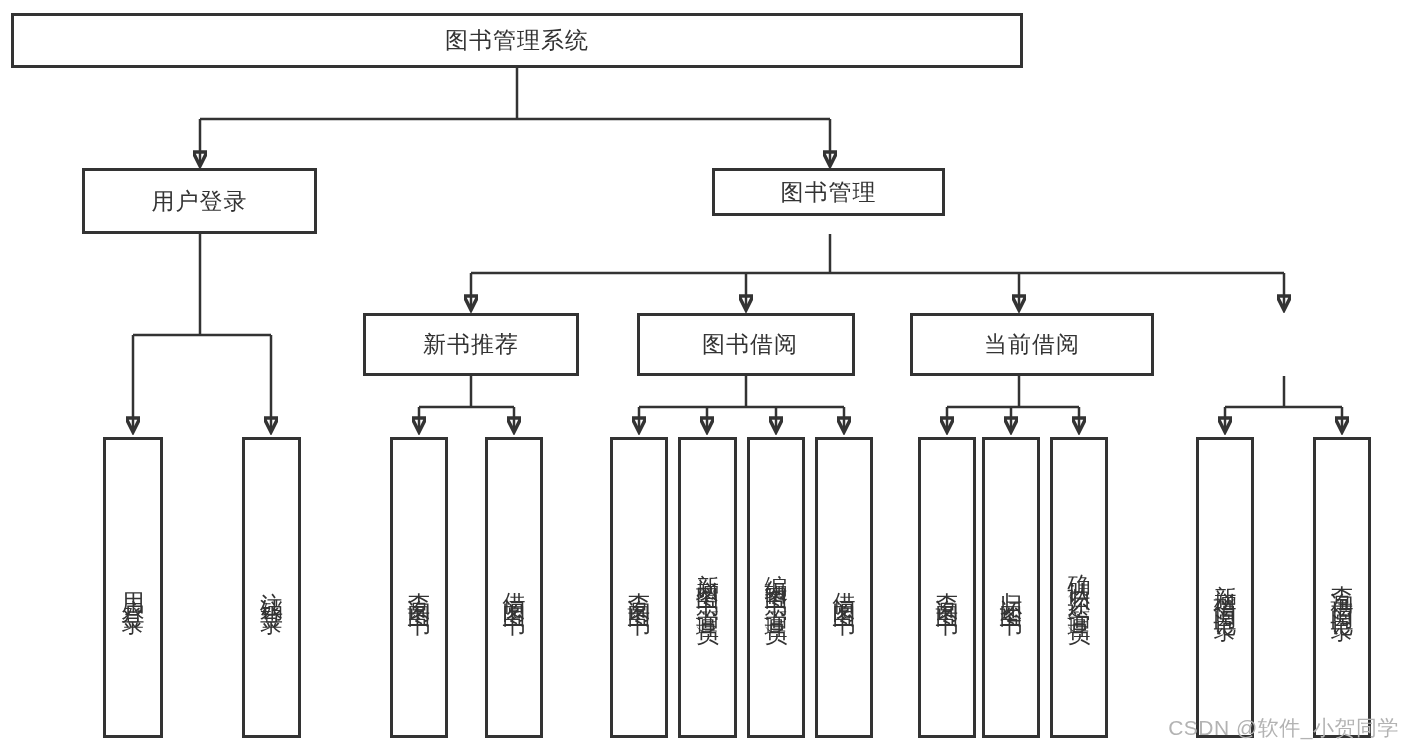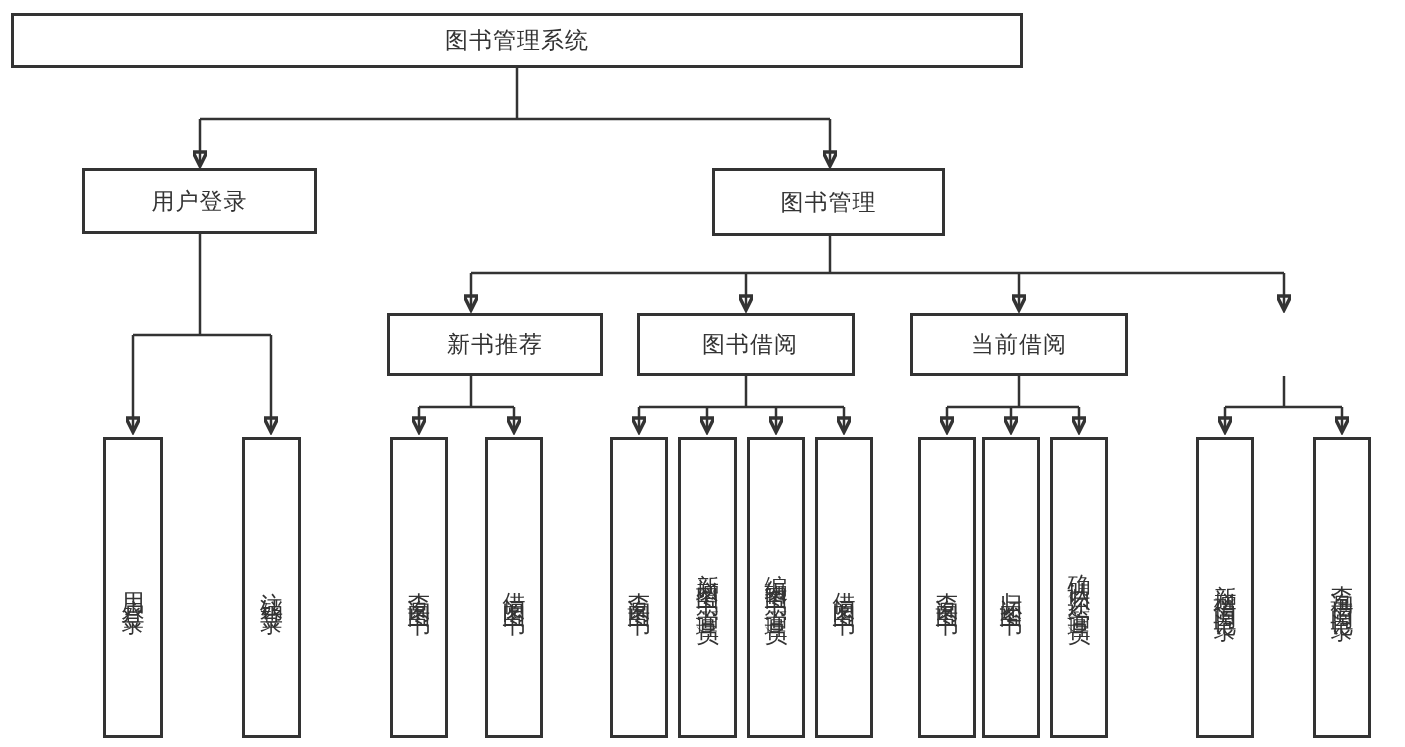--- a/index.html
+++ b/index.html
@@ -106,31 +106,31 @@
     <path d="M1342 407 V432" marker-end="url(#arr)"></path>
   </svg>
 
   <div class="box" style="left:11px; top:13px; width:1012px; height:55px;font-family:Liberation Serif, serif;">
     <span class="hlabel">图书管理系统</span>
   </div>
 
   <div class="box" style="left:82px; top:168px; width:235px; height:66px;">
     <span class="hlabel">用户登录</span>
   </div>
-  <div class="box" style="left:712px; top:168px; width:233px; height:68px;">
+  <div class="box" style="left:712px; top:168px; width:233px; height:48px;">
     <span class="hlabel">图书管理</span>
   </div>
 
-  <div class="box" style="left:363px; top:313px; width:216px; height:63px;margin-left:24px;">
+  <div class="box" style="left:363px; top:313px; width:216px; height:63px;">
     <span class="hlabel">新书推荐</span>
   </div>
   <div class="box" style="left:637px; top:313px; width:218px; height:63px;padding-left:8px;">
     <span class="hlabel">图书借阅</span>
   </div>
-  <div class="box" style="left:910px; top:313px; width:218px; height:63px;">
+  <div class="box" style="left:910px; top:313px; width:244px; height:63px;">
     <span class="hlabel">当前借阅</span>
   </div>
 
   <div class="box" style="left:103px; top:437px; width:60px; height:301px;">
     <span class="vlabel">用户登录</span>
   </div>
   <div class="box" style="left:242px; top:437px; width:59px; height:301px;">
     <span class="vlabel">注销登录</span>
   </div>
 
@@ -164,14 +164,15 @@
     <span class="vlabel">确认归还（管理员）</span>
   </div>
 
   <div class="box" style="left:1196px; top:437px; width:58px; height:301px;">
     <span class="vlabel">新增借阅记录</span>
   </div>
   <div class="box" style="left:1313px; top:437px; width:58px; height:301px;">
     <span class="vlabel">查询借阅记录</span>
   </div>
 
+  <div class="watermark">CSDN @软件_小贺同学</div>
 
 </div>
 
 </body></html>

